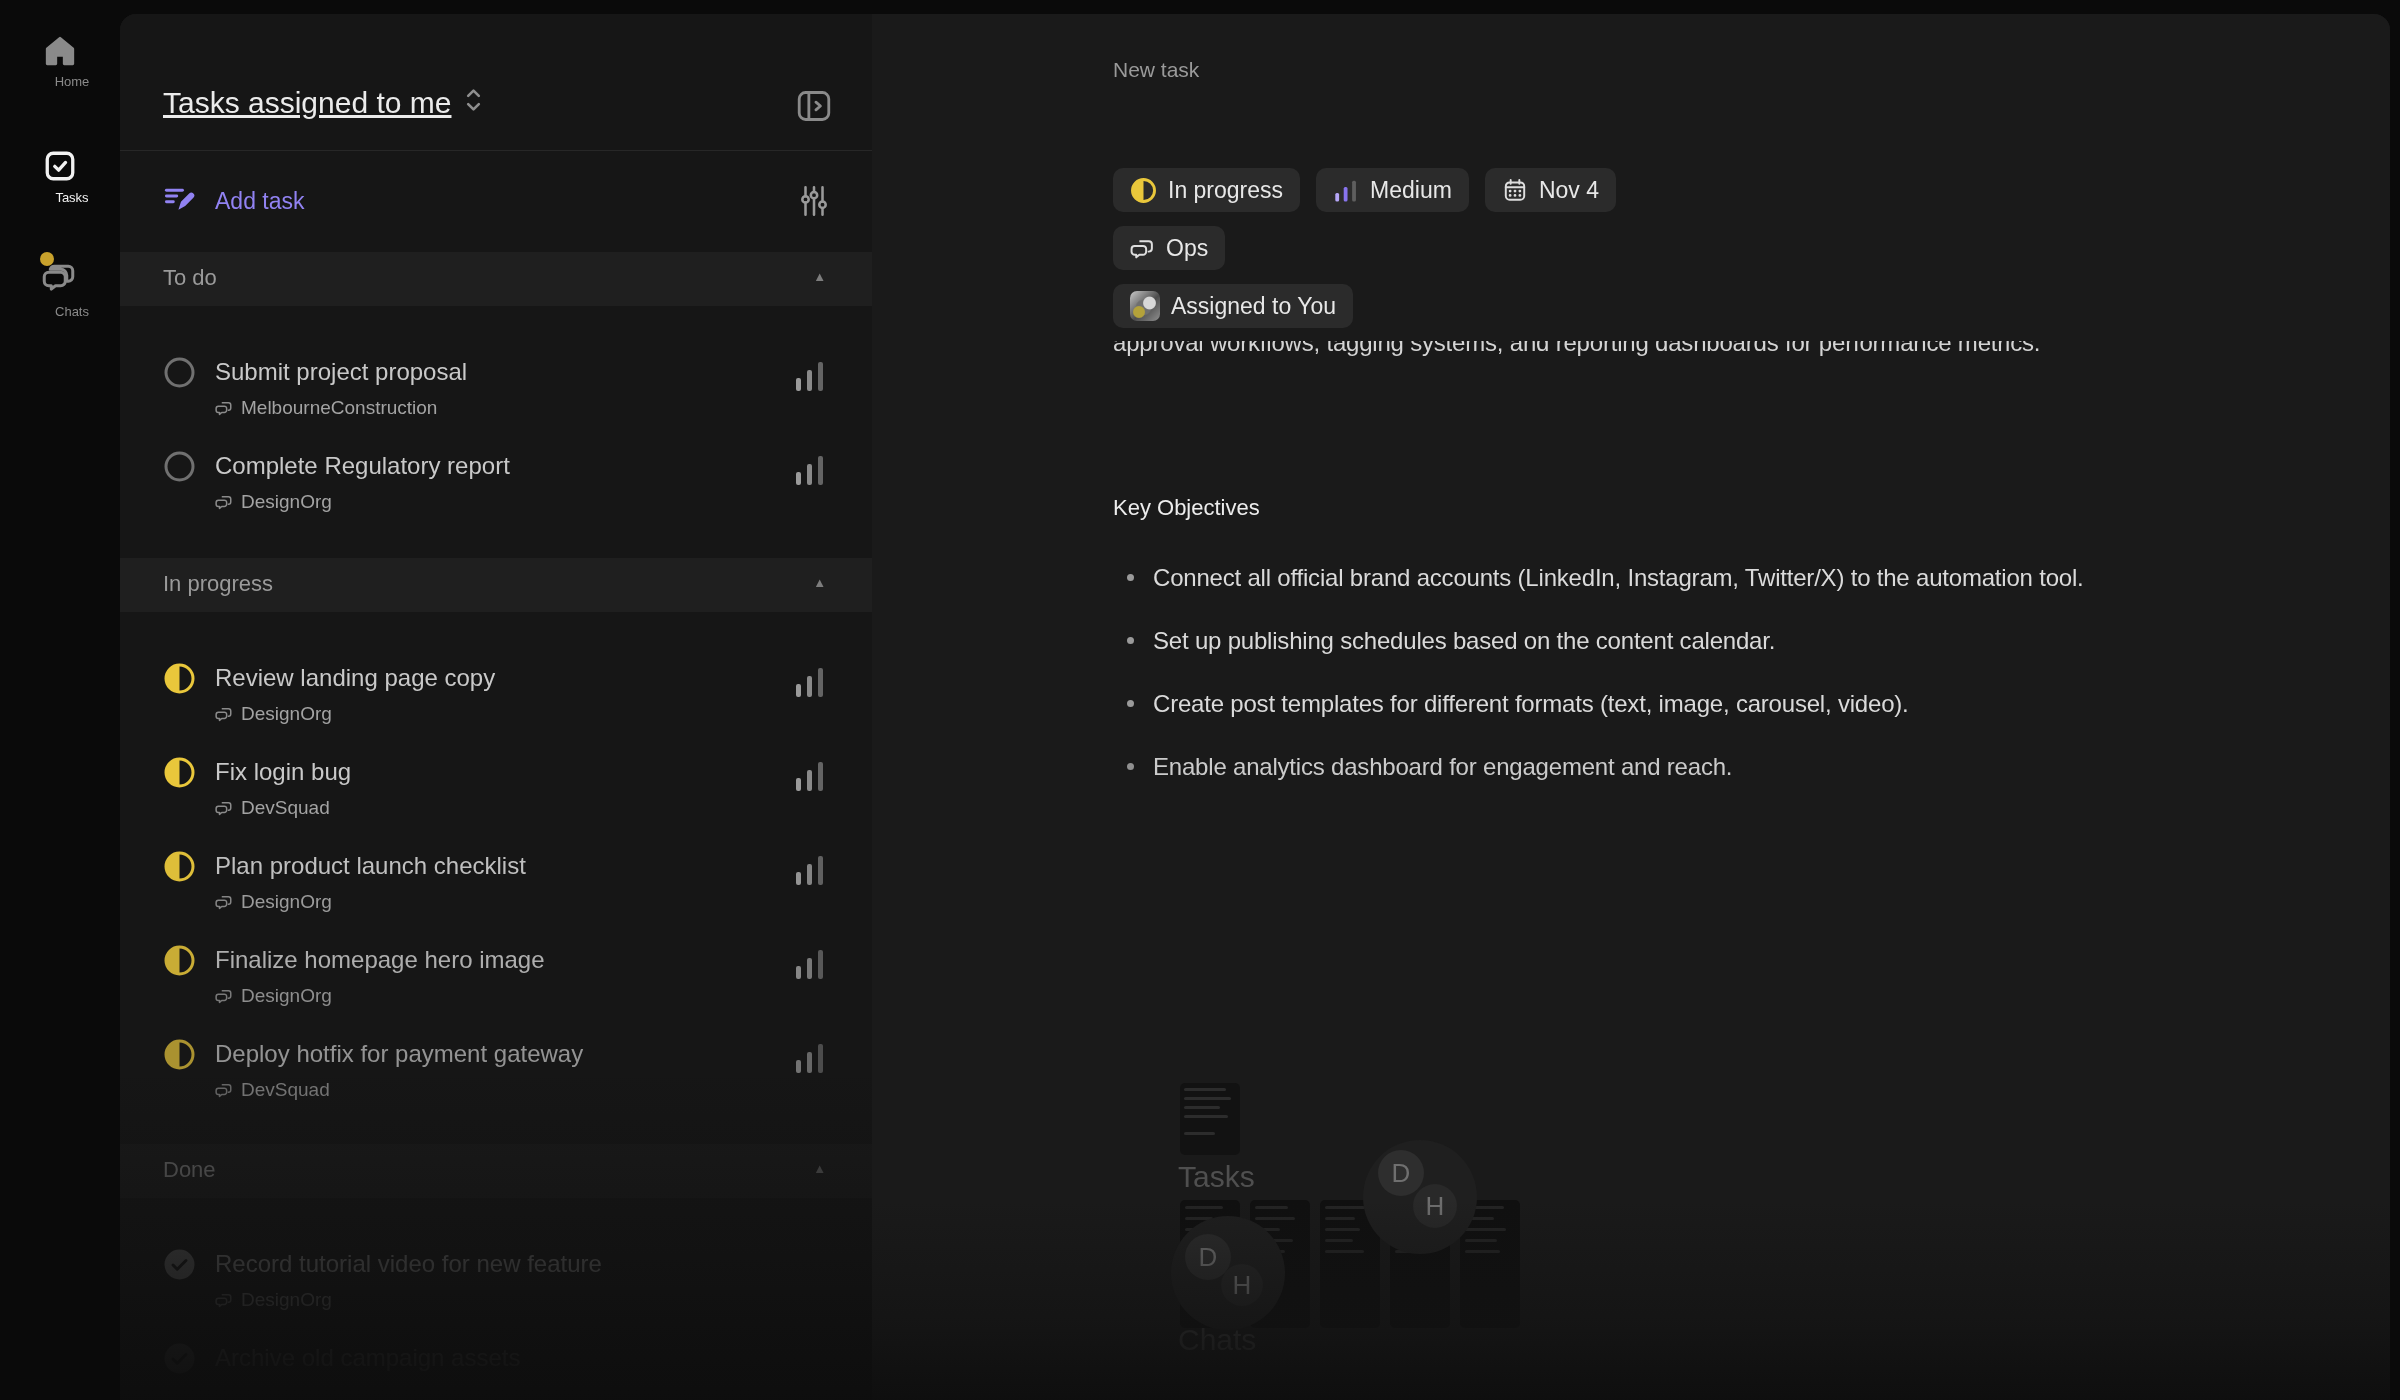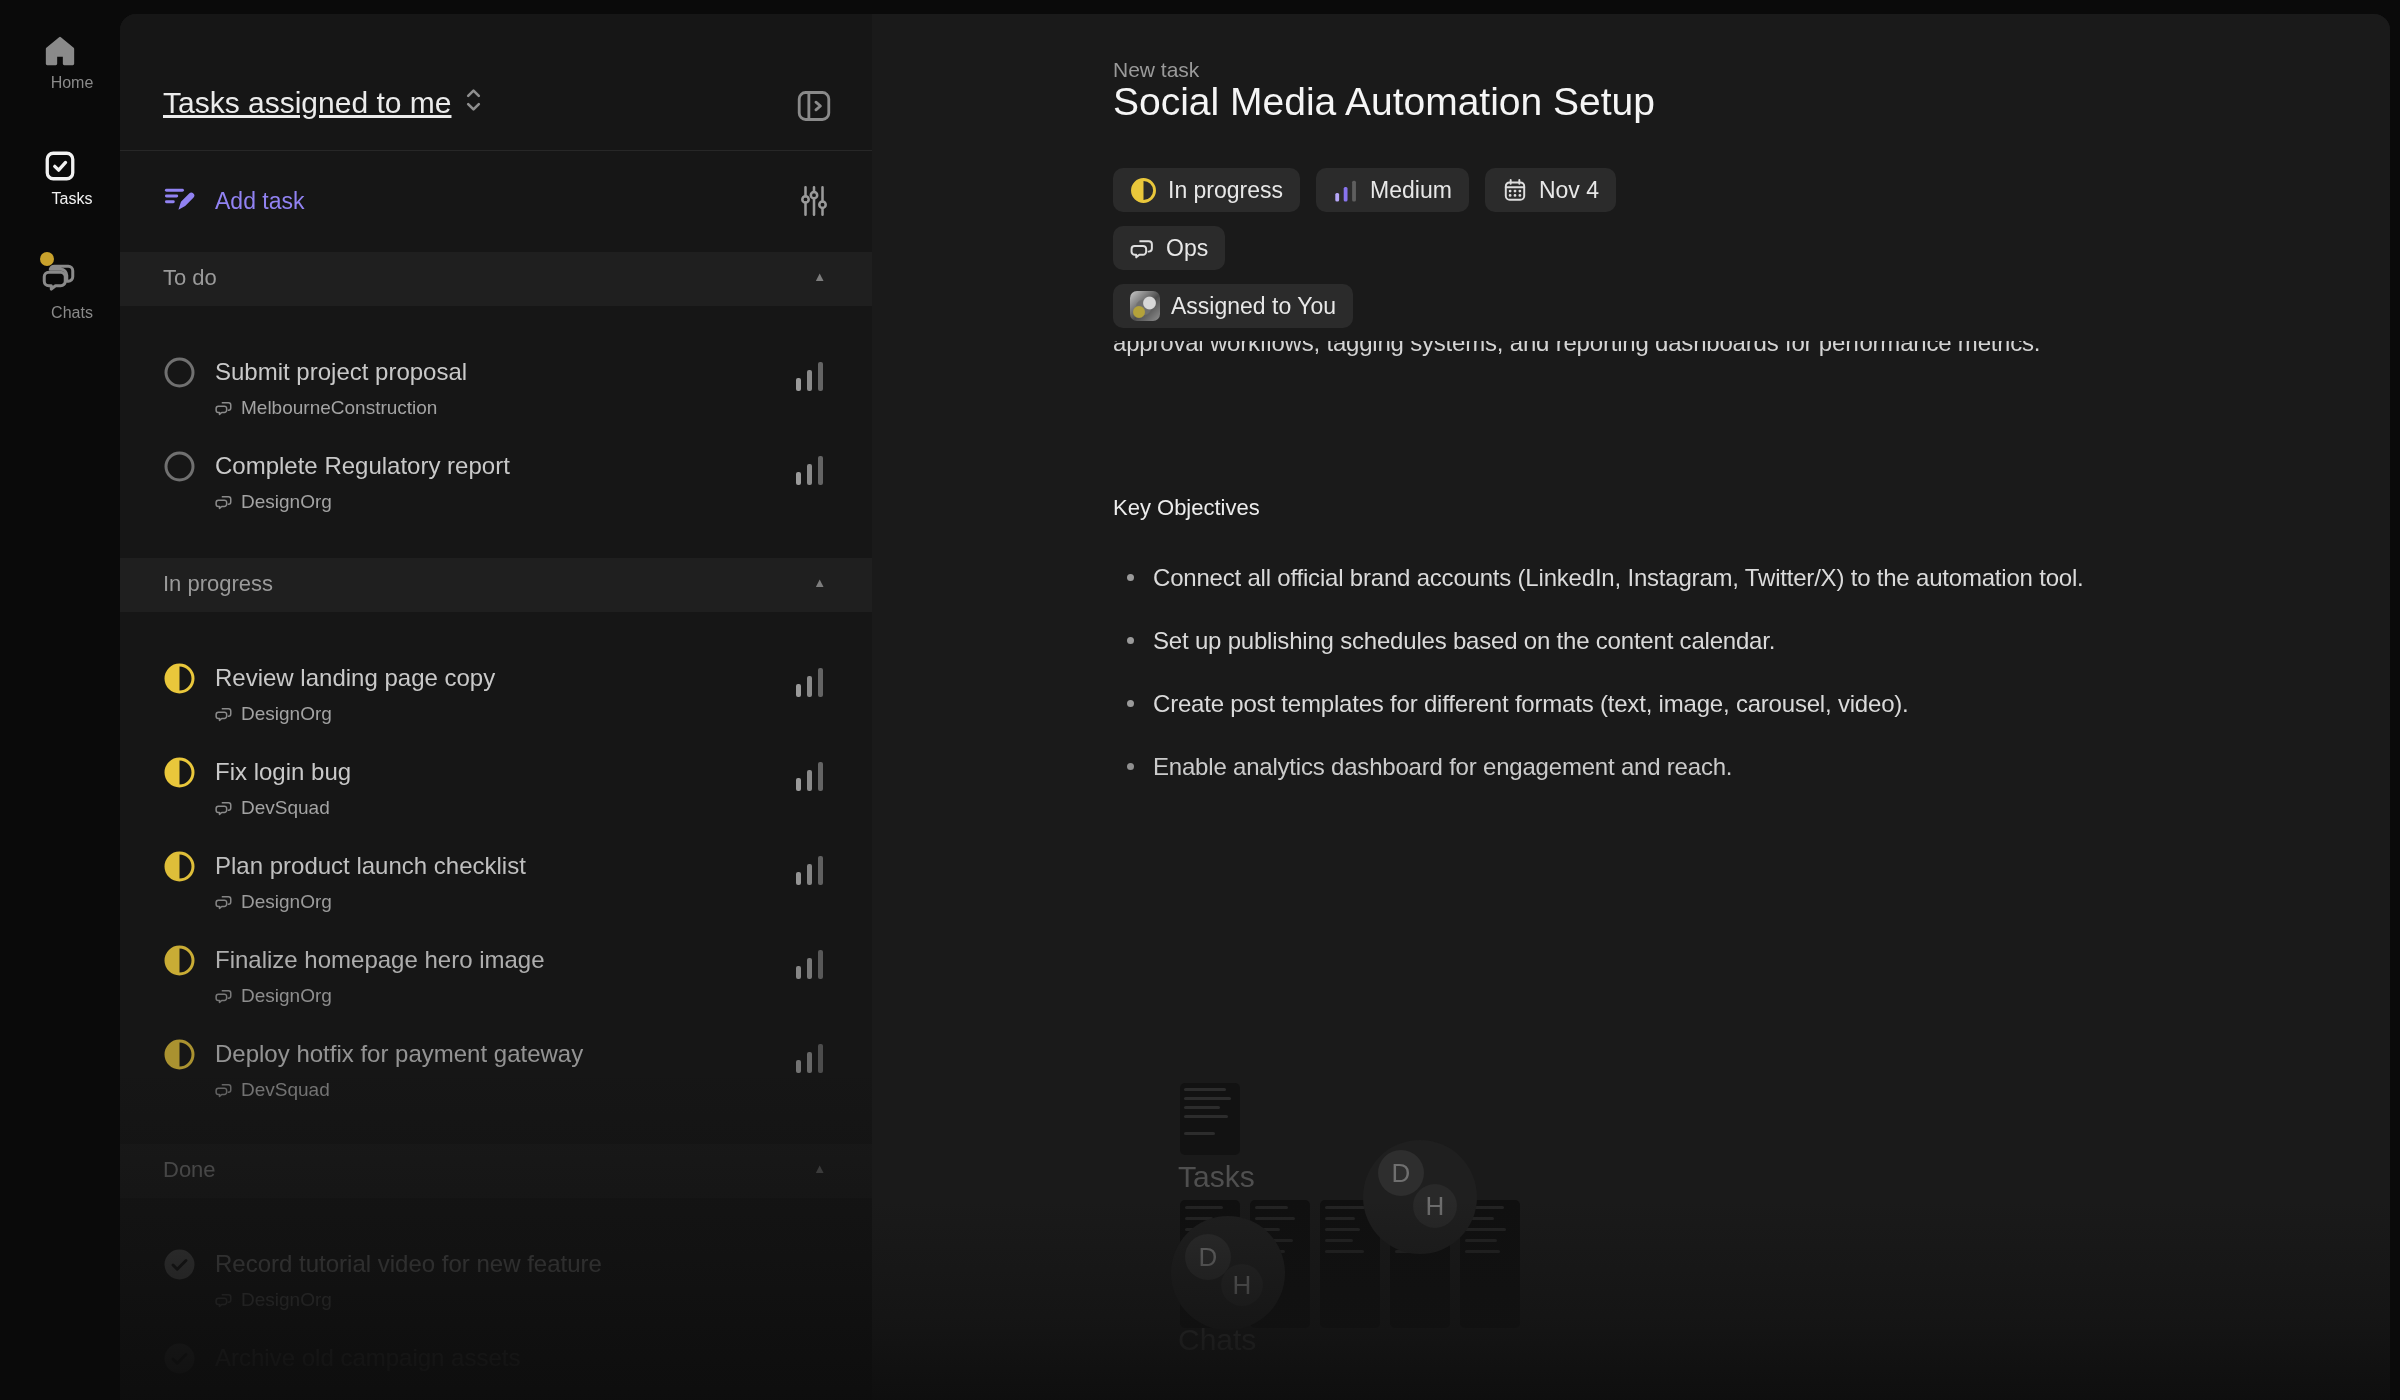--- a/index.html
+++ b/index.html
@@ -5,21 +5,21 @@
   * { box-sizing: border-box; }
   html,body{
     margin:0; padding:0; width:2400px; height:1400px;
     background:#0a0a0a; overflow:hidden;
     font-family:"Liberation Sans","DejaVu Sans",sans-serif;
     -webkit-font-smoothing:antialiased;
   }
   
   .rail{position:absolute;left:0;top:0;width:120px;height:1400px;background:#0a0a0a;z-index:5;}
   .rail-item{position:absolute;left:0;width:120px;text-align:center;color:#8a8a8a;cursor:pointer;}
-  .rail-item .lbl{display:block;margin-top:6px;font-size:16px;padding-left:24px;}
+  .rail-item .lbl{display:block;margin-top:6px;font-size:13px;padding-left:24px;}
   .rail-item.active{color:#f2f2f2;}
   .rail-item svg{display:block;margin:0 auto;}
   .rail-dot{position:absolute;right:24px;top:-6px;width:14px;height:14px;border-radius:50%;background:#c9a22c;}
   
   .card{position:absolute;left:120px;top:14px;width:2270px;height:1386px;
         border-radius:16px 16px 0 0;overflow:hidden;display:flex;background:#1a1a1a;}
   
   .panel{position:relative;width:752px;height:100%;background:#161616;flex:none;}
   .panel-title{position:absolute;left:43px;top:72px;display:flex;align-items:center;gap:14px;
                font-size:30px;font-weight:500;color:#ebebeb;text-decoration:underline;}
@@ -357,21 +357,20 @@
       </span>
       <span class="t-title">Archive old campaign assets</span>
     </div>
 
     <div class="panel-fade"></div>
   </section>
 
   <section class="main">
 
     <div class="eyebrow">New task</div>
-    <h1 class="page-title" style="margin:0;">Social Media Automation Setup</h1>
 
     <div class="badge-row" style="top:154px;">
       <span class="pill">
         <svg width="27" height="27" viewBox="0 0 33 33">
             <circle cx="16.5" cy="16.5" r="13.5" fill="none" stroke="#e9c73b" stroke-width="3.5"></circle>
             <path d="M16.5 3a13.5 13.5 0 0 0 0 27z" fill="#e9c73b"></path>
           </svg>
         <span>In progress</span>
       </span>
       <span class="pill">

